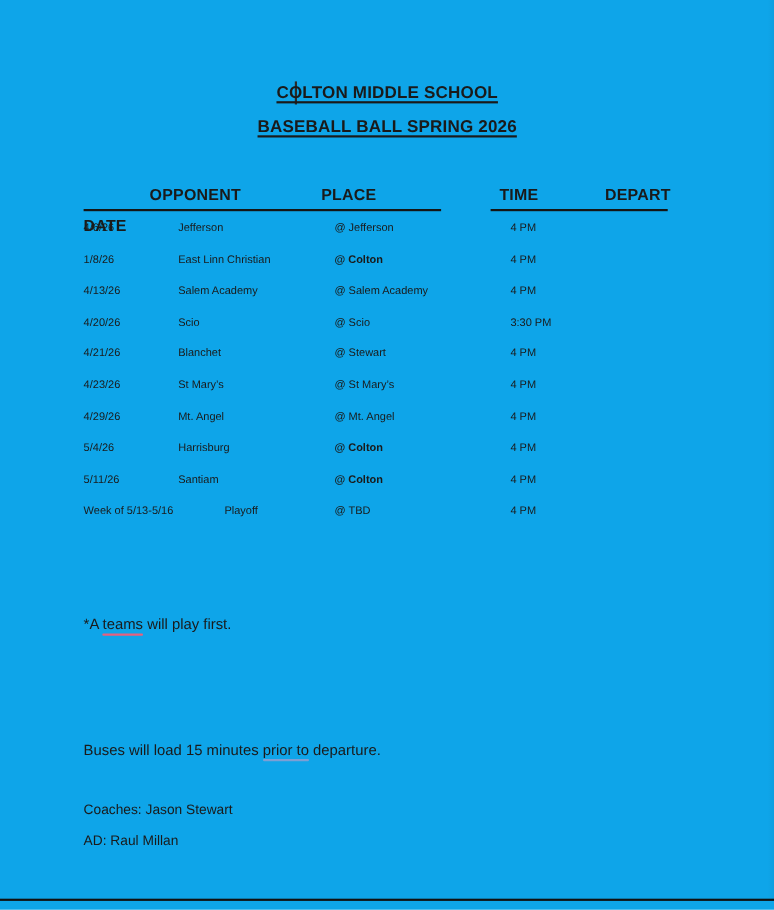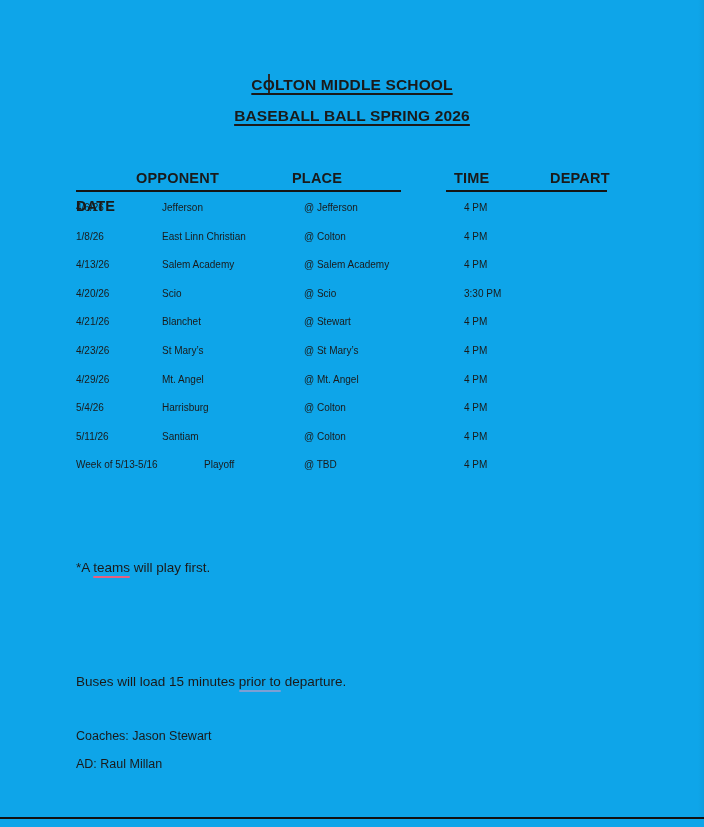--- a/index.html
+++ b/index.html
@@ -122,21 +122,21 @@
   
   .h-date   { left: 0px; margin-top: 28px; }
   .h-opp    { left: 60px; }
   .h-place  { left: 216px; }
   .h-time   { left: 378px; }
   .h-depart { left: 474px; }
 
   
   .sched-row.wide .col-opp { left: 128px; }
 
-  .home-game { font-weight: normal; }
+  .home-game { font-weight: bold; }
 
   
   .note {
     position: absolute;
     left: 76px;
     font-size: 13.5px;
     white-space: nowrap;
   }
   #note-1 { top: 518px; }
   #note-2 { top: 546px; }

